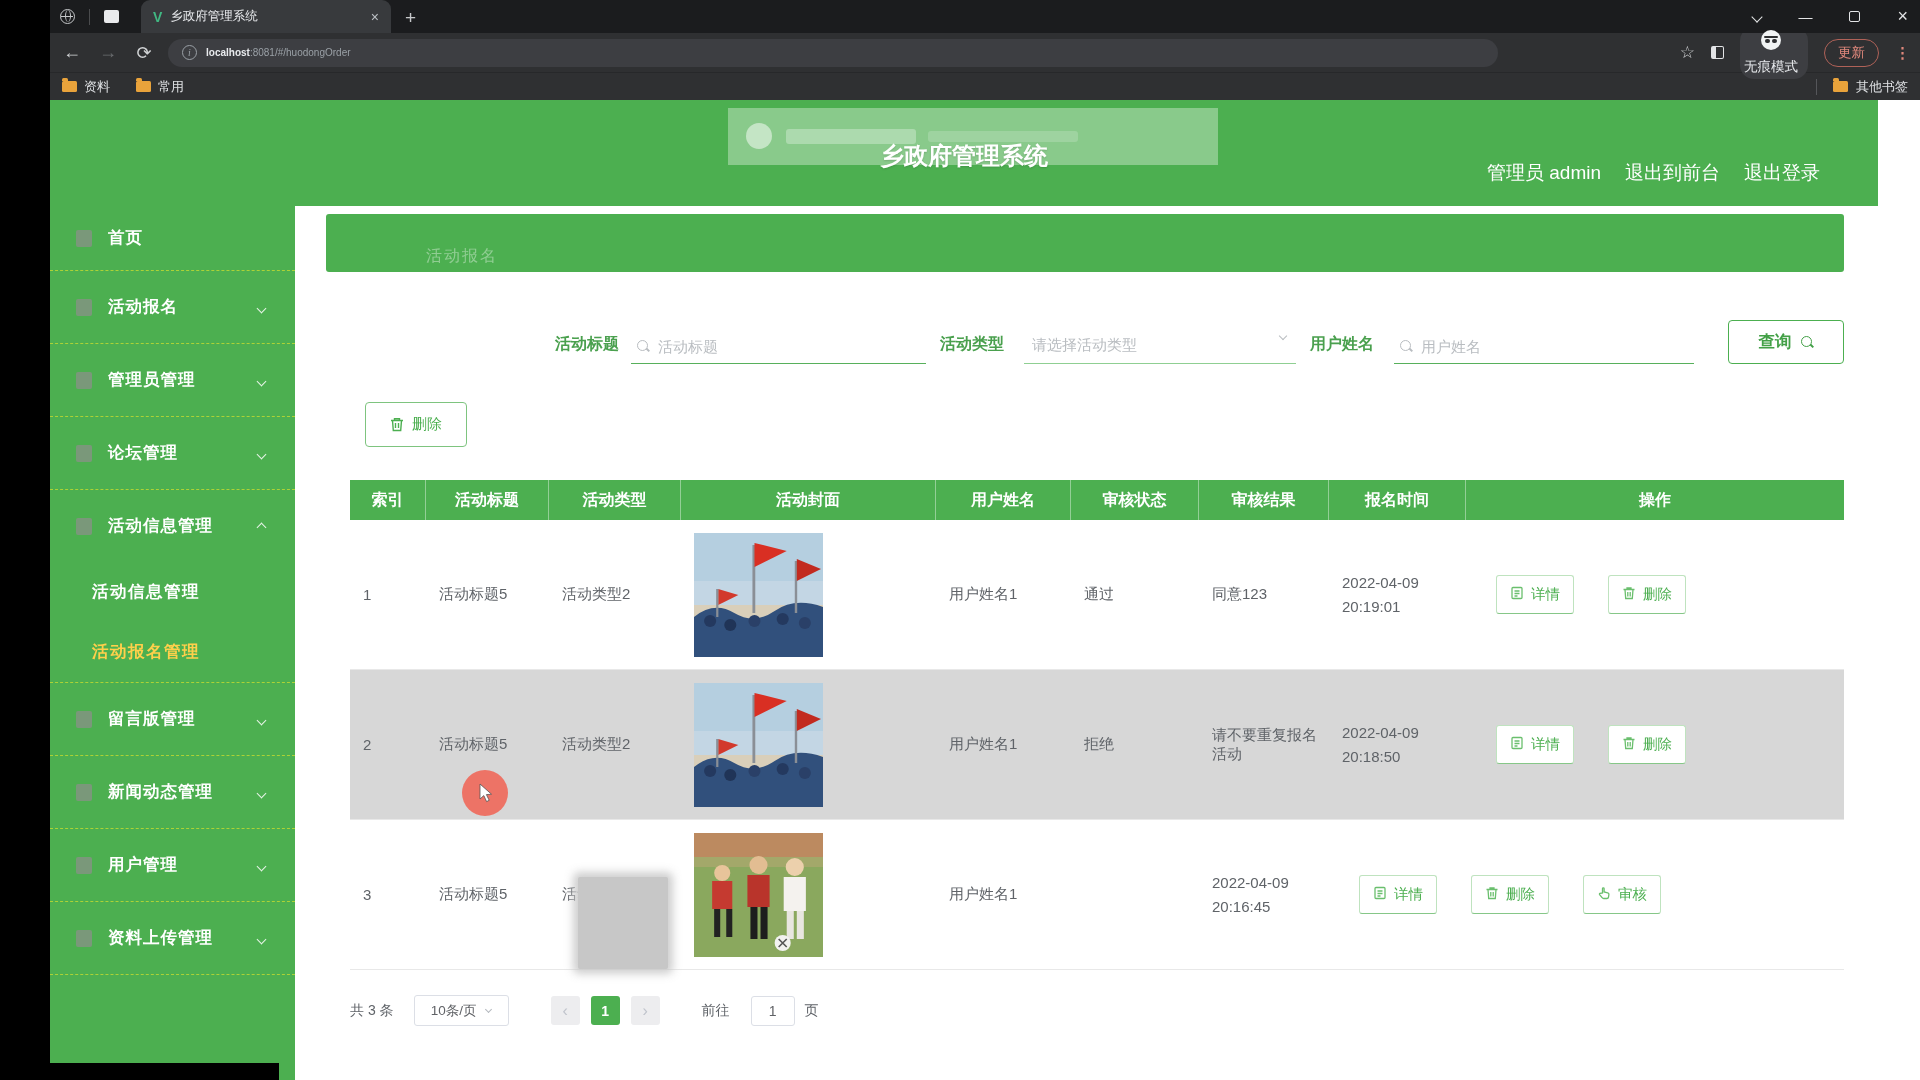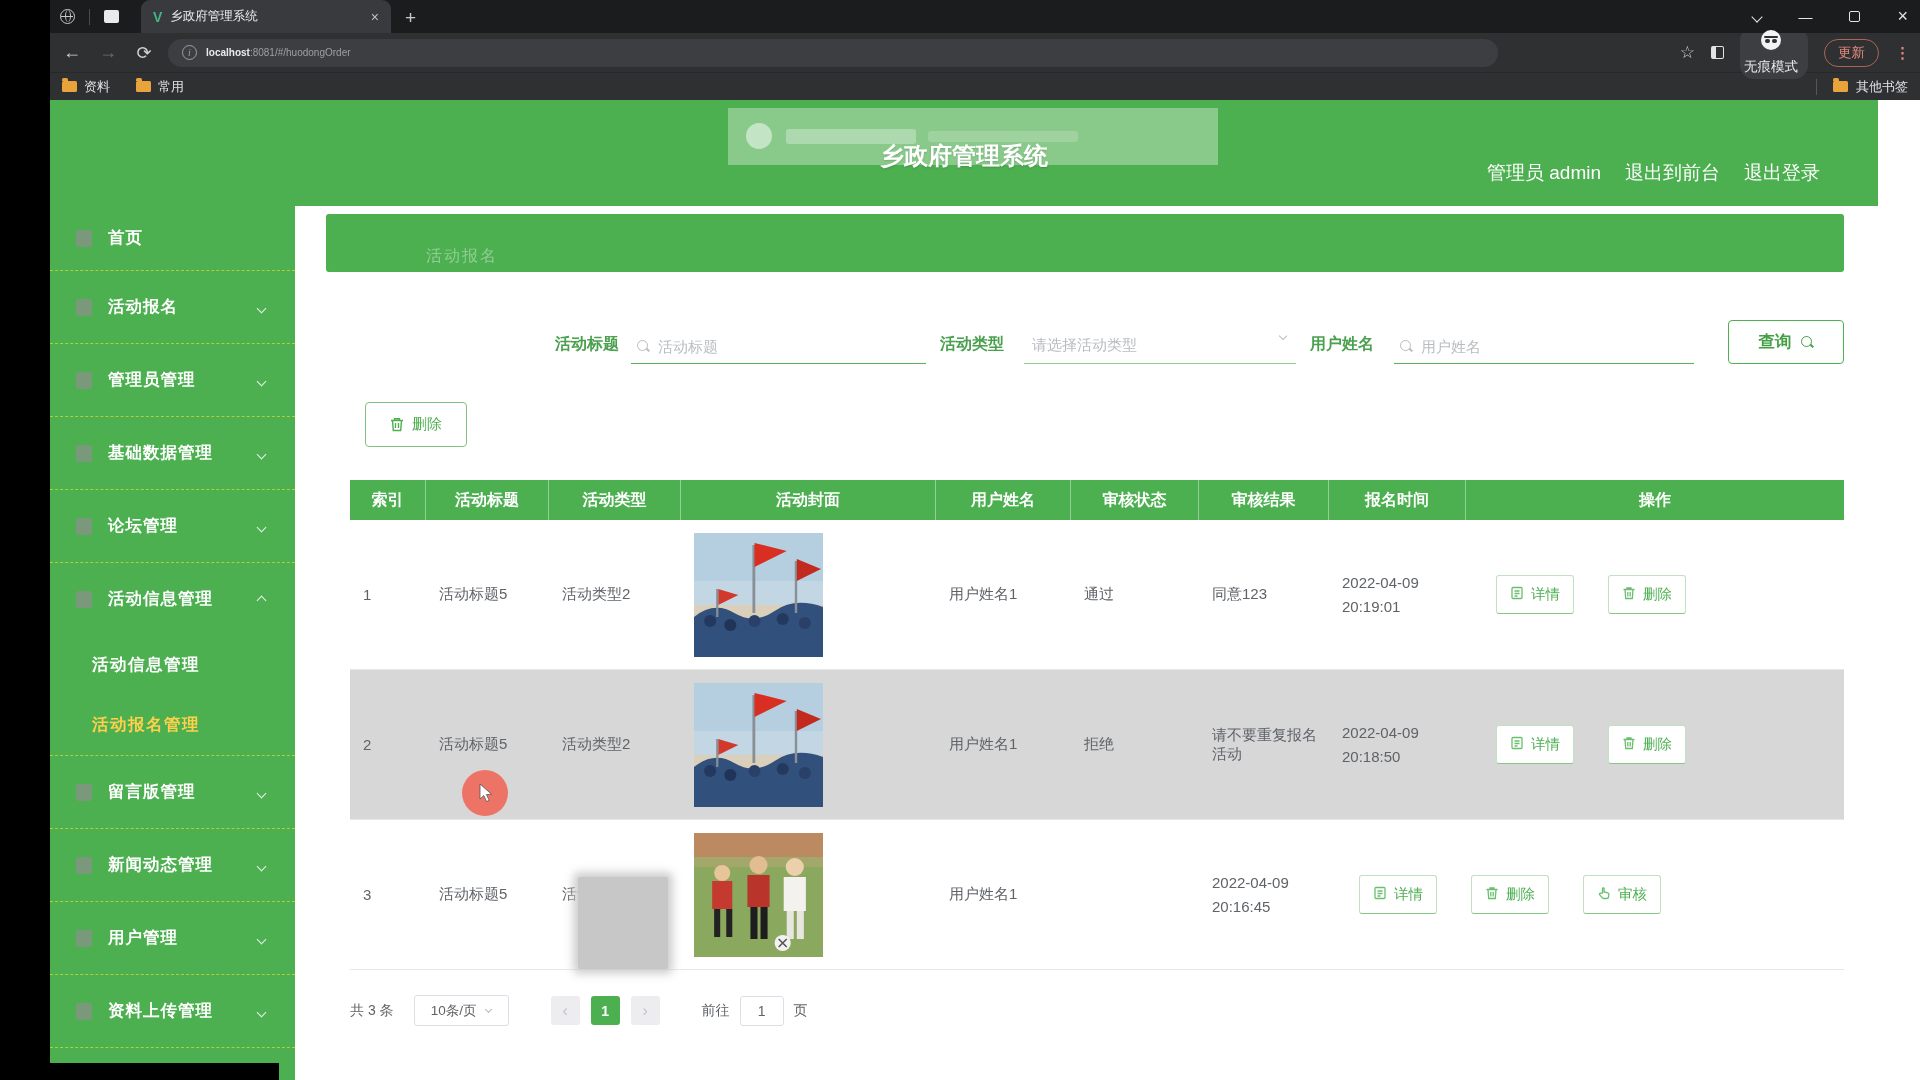--- a/index.html
+++ b/index.html
@@ -111,21 +111,21 @@
   .mini-btn svg { width:14px; height:14px; stroke:#6abF6d; fill:none; stroke-width:1.6; }
 
   .pagination { margin:25px 0 0 24px; display:flex; align-items:center; font-size:14px; color:#5f6368; }
   .pg-total { margin-right:20px; }
   .pg-size { width:95px; height:31px; border:1px solid #dcdfe6; border-radius:3px; display:flex; align-items:center; justify-content:center; gap:10px; color:#606266; font-size:13.5px; background:#fff; }
   .pg-size .chev { width:5px; height:5px; border-color:#b4b8bf; margin-top:-2px; }
   .pg-arrow { width:29px; height:29px; background:#ededef; border-radius:3px; color:#c0c4cc; display:flex; align-items:center; justify-content:center; font-size:16px; }
   .pg-prev { margin-left:42px; }
   .pg-cur { width:29px; height:29px; background:#4caf50; border-radius:3px; color:#fff; font-weight:bold; display:flex; align-items:center; justify-content:center; margin:0 11px; font-size:14px; }
   .pg-next { margin-right:42px; }
-  .pg-goto { margin-right:10px; }
+  .pg-goto { margin-right:21px; }
   .pg-input { width:44px; height:30px; border:1px solid #dcdfe6; border-radius:3px; text-align:center; font-size:14px; color:#606266; margin-right:10px; outline:none; font-family:inherit; }
 
   
   .watermark { position:absolute; left:237px; top:876px; z-index:20; font-size:58px; font-weight:bold; color:#999; letter-spacing:8px; white-space:nowrap;
     text-shadow:-2px -2px 0 #fff, 2px -2px 0 #fff, -2px 2px 0 #fff, 2px 2px 0 #fff, 4px 5px 3px rgba(0,0,0,.25); }
   .censor { position:absolute; left:578px; top:877px; width:90px; height:92px; background:#c7c7c7; border-radius:2px; z-index:19; box-shadow:0 0 8px 5px rgba(199,199,199,.85); }
   .cursor-hl { position:absolute; left:462px; top:770px; width:46px; height:46px; border-radius:50%; background:rgba(241,93,77,.82); z-index:30; display:flex; align-items:center; justify-content:center; }
 </style>
 </head>
 <body>
@@ -220,27 +220,20 @@
               <div class="menu-item">
                 <span class="mi-icon"></span>
                 <span class="mi-label">活动报名</span>
                 <span class="mi-chev"><span class="chev"></span></span>
               </div>
             </div>
             <div class="menu-block">
               <div class="menu-item">
                 <span class="mi-icon"></span>
                 <span class="mi-label">管理员管理</span>
-                <span class="mi-chev"><span class="chev"></span></span>
-              </div>
-            </div>
-            <div class="menu-block">
-              <div class="menu-item">
-                <span class="mi-icon"></span>
-                <span class="mi-label">基础数据管理</span>
                 <span class="mi-chev"><span class="chev"></span></span>
               </div>
             </div>
             <div class="menu-block">
               <div class="menu-item">
                 <span class="mi-icon"></span>
                 <span class="mi-label">论坛管理</span>
                 <span class="mi-chev"><span class="chev"></span></span>
               </div>
             </div>

